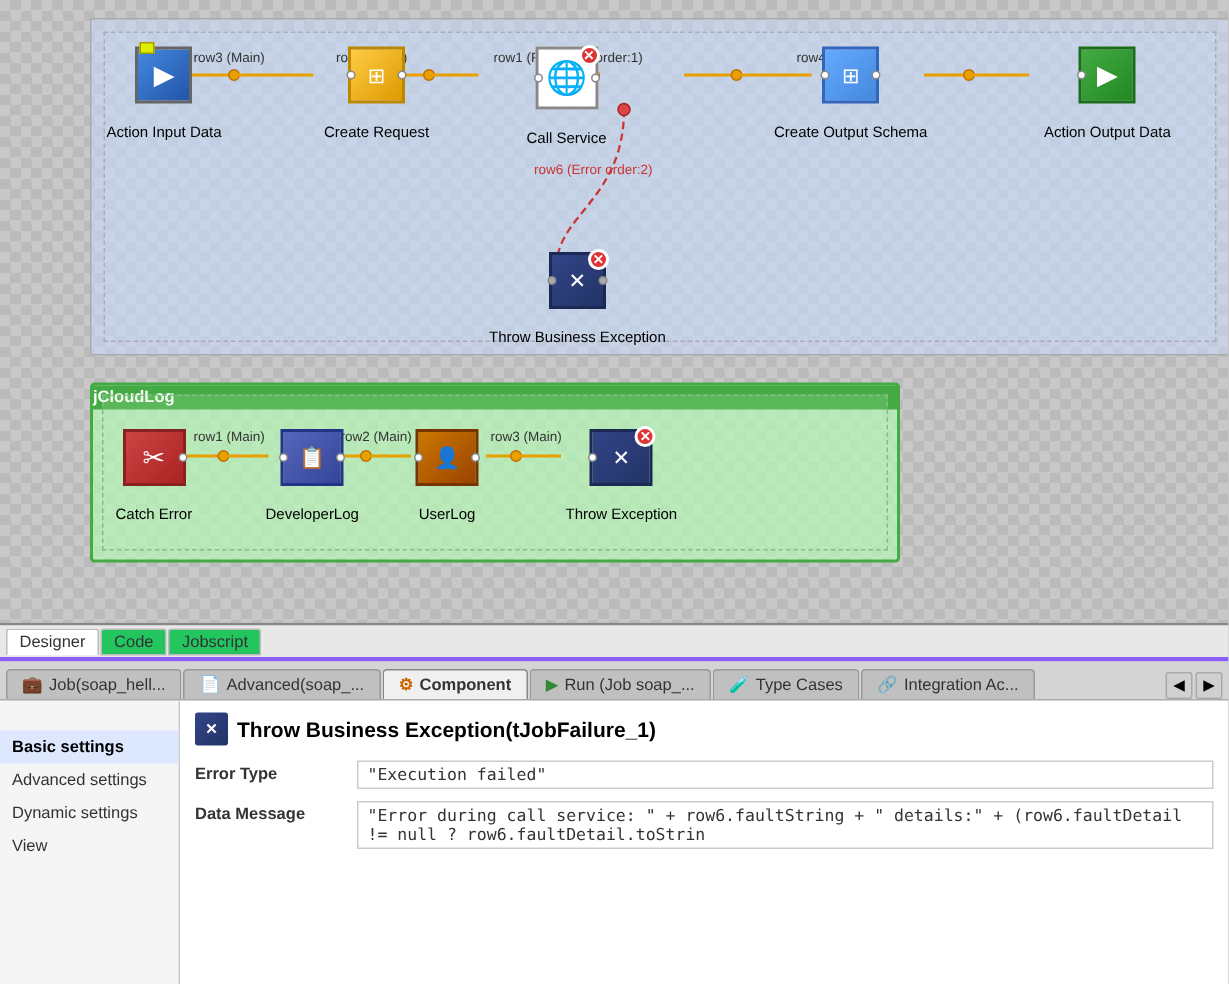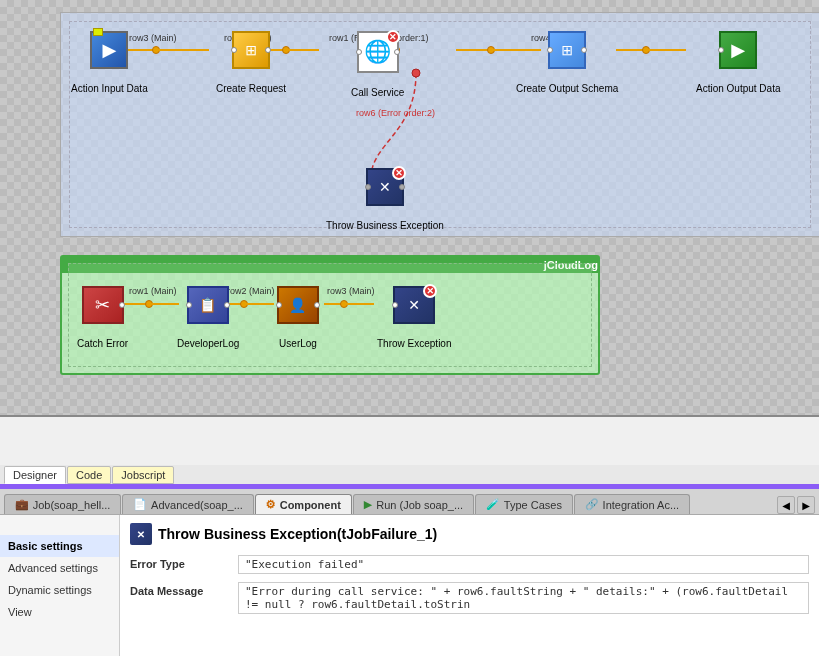--- a/index.html
+++ b/index.html
@@ -65,21 +65,21 @@
       width: 540px;
       height: 120px;
       background: rgba(180,255,180,0.6);
       border: 2px solid #44aa44;
       border-radius: 3px;
     }
 
     .flow2-title {
       background: #44aa44;
       color: white;
-      text-align: right;
+      text-align: left;
       font-size: 11px;
       font-weight: bold;
       padding: 2px 0;
     }
 
     
     .bottom-panel {
       width: 819px;
       height: 241px;
       background: #f0f0f0;
@@ -117,31 +117,30 @@
     .tab.active {
       background: #f0f0f0;
       border-color: #888;
       font-weight: bold;
     }
 
     
     .view-tabs {
       display: flex;
       background: #e8e8e8;
-      border-bottom: 5px solid #8b5cf6;
+      border-bottom: 3px solid #8b5cf6;
       height: 24px;
       align-items: center;
       padding-left: 4px;
       gap: 1px;
-      margin-top: 48px;
     }
 
     .view-tab {
       padding: 2px 8px;
-      background: #fef9c3;
+      background: #22c55e;
       border: 1px solid #bbb;
       cursor: pointer;
       font-size: 11px;
       color: #333;
       border-radius: 2px 2px 0 0;
     }
 
     .view-tab.active {
       background: #fff;
       border-bottom-color: #fff;

